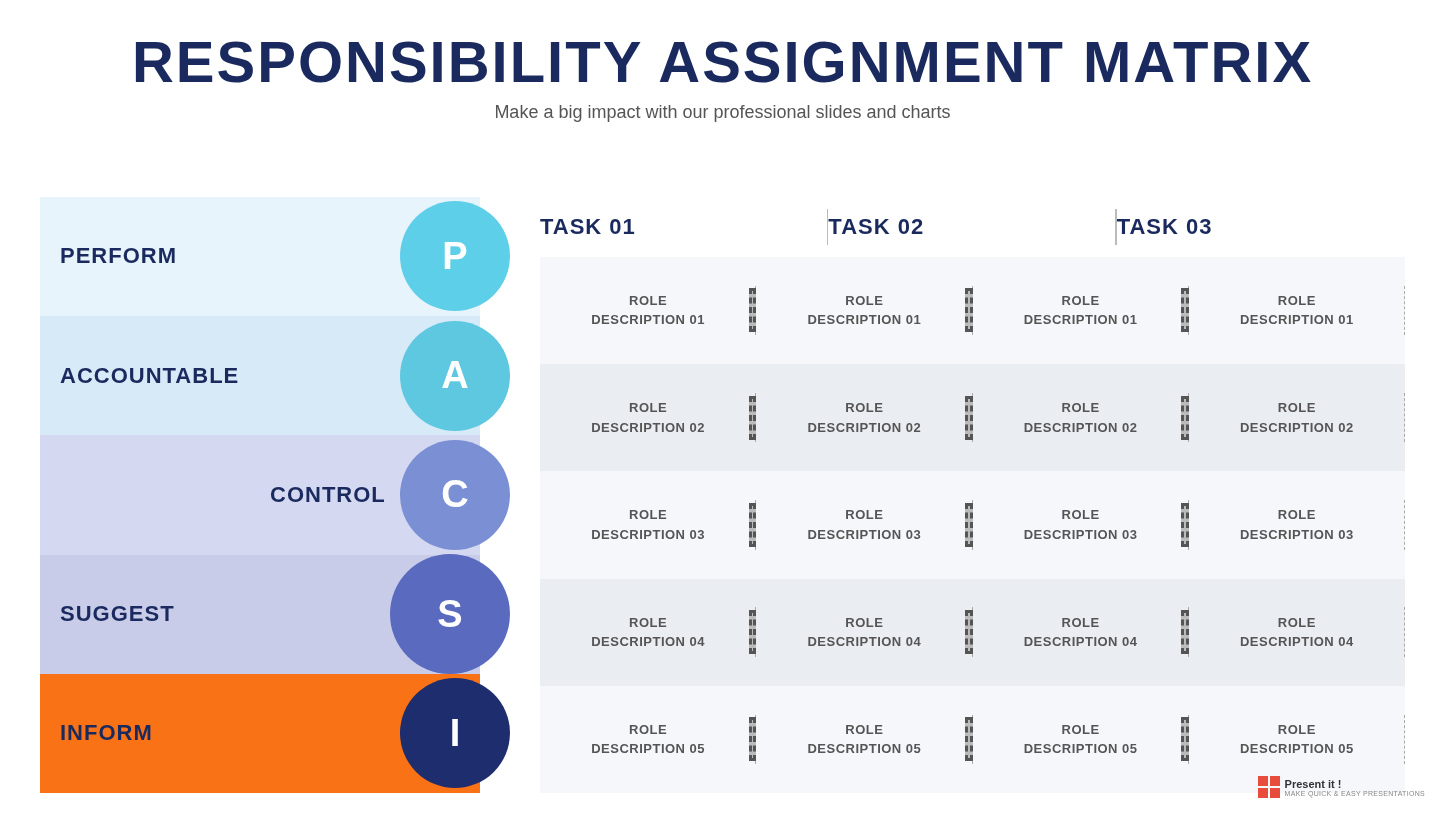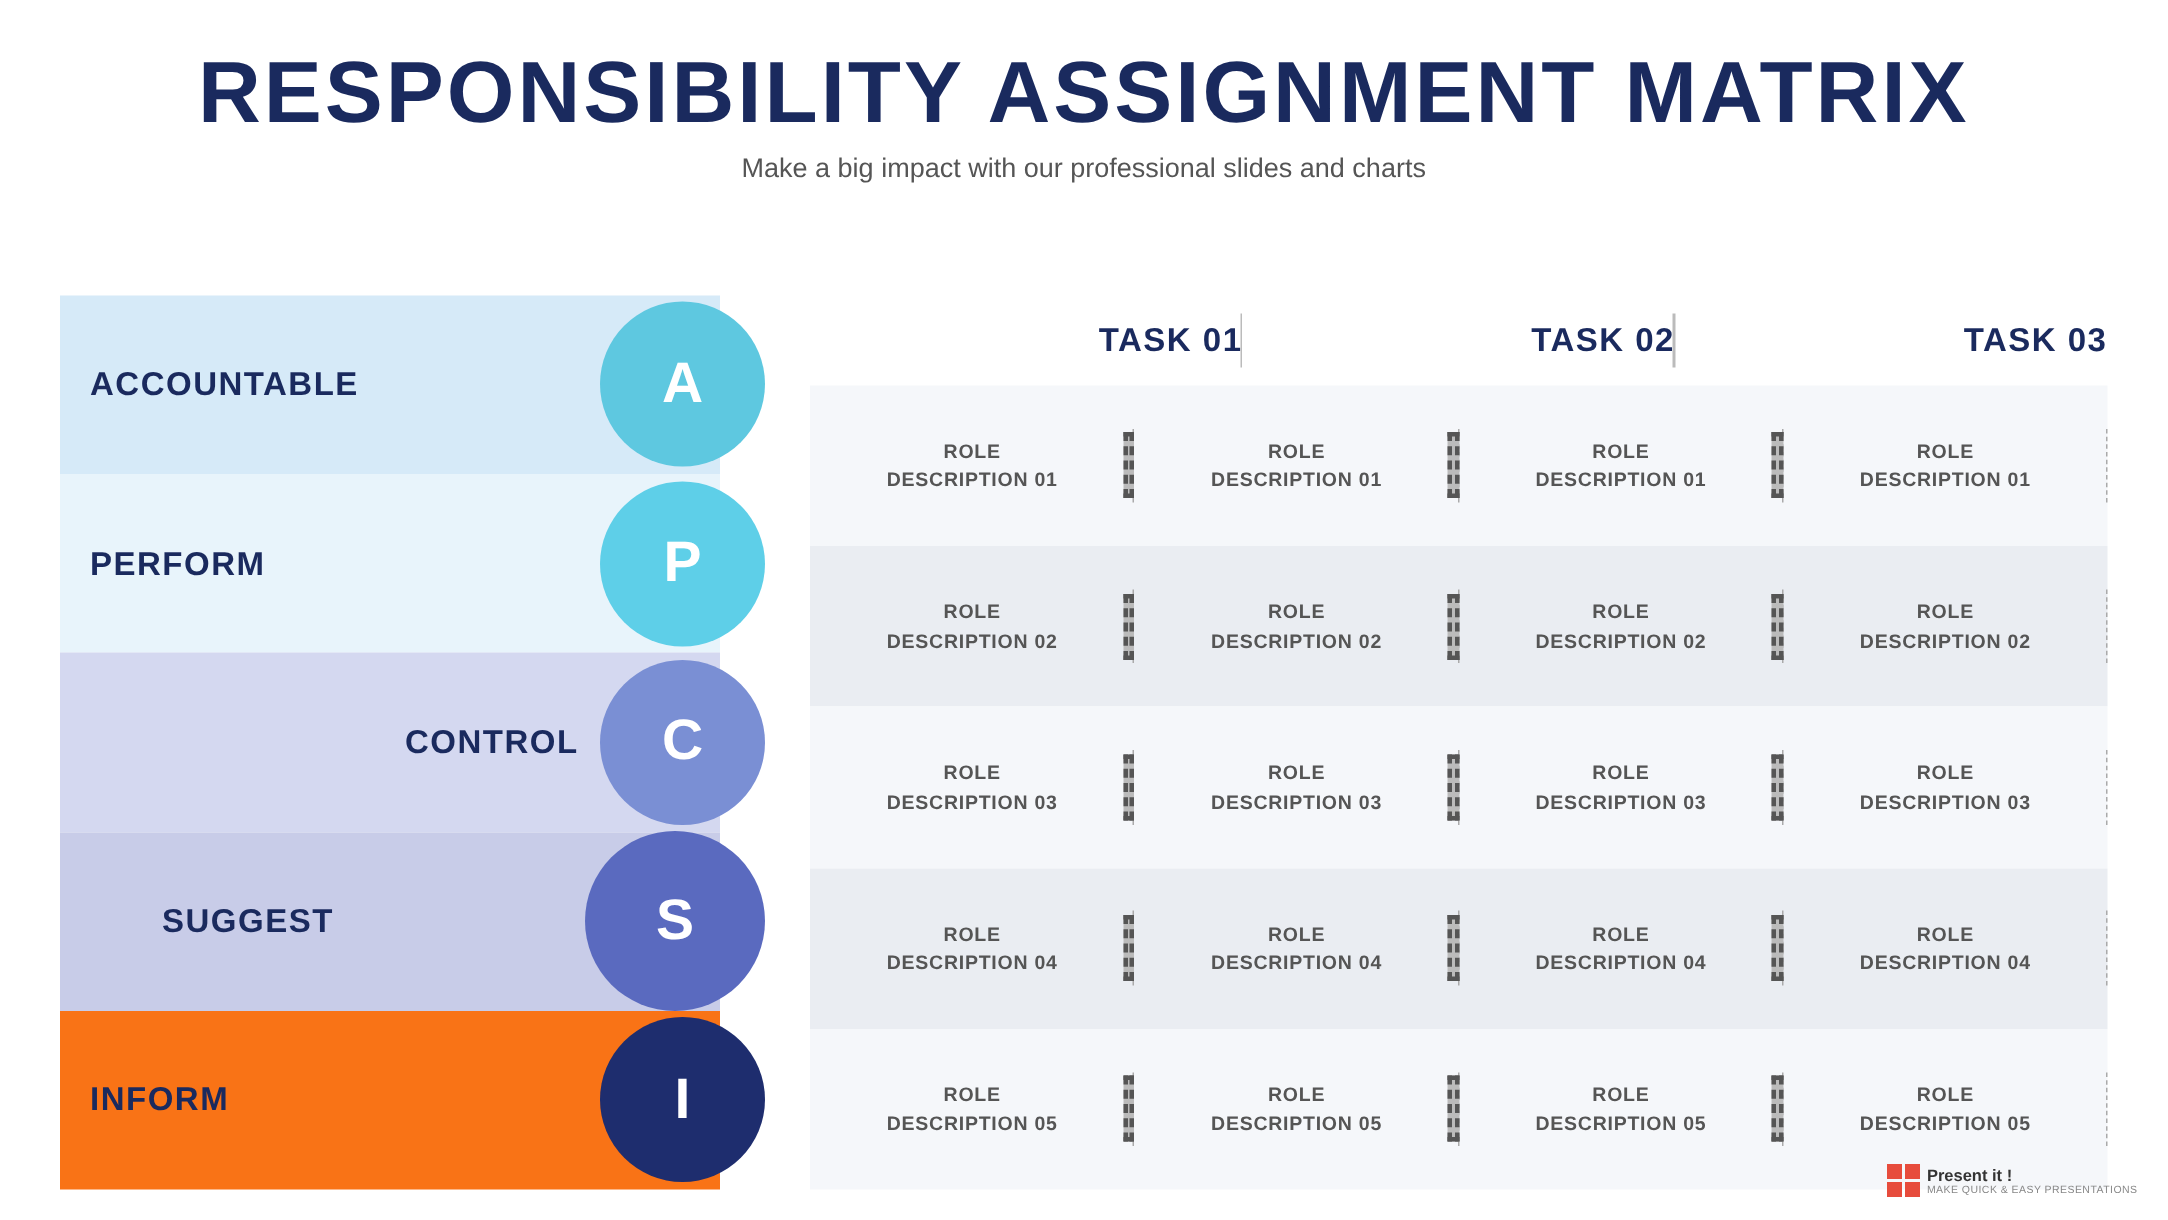--- a/index.html
+++ b/index.html
@@ -75,21 +75,21 @@
       letter-spacing: 1px;
       padding-left: 20px;
       width: 230px;
       text-align: left;
     }
 
     
     .row-bg-1 { background: #e8f4fb; }
     .row-bg-2 { background: #d6eaf8; }
     .row-bg-3 { background: #d4d8f0; justify-content: flex-end; }
-    .row-bg-4 { background: #c8cce8; padding-left: 48px; }
+    .row-bg-4 { background: #c8cce8; }
     .row-bg-5 { background: #f97316; }
 
     
     .circle-wrapper {
       position: absolute;
       right: -30px;
       display: flex;
       align-items: center;
       justify-content: center;
       z-index: 10;
@@ -143,21 +143,21 @@
 
     .table-header {
       display: flex;
       height: 60px;
       align-items: center;
       margin-bottom: 0;
     }
 
     .col-header {
       flex: 1;
-      text-align: right;
+      text-align: left;
       font-size: 22px;
       font-weight: 900;
       color: #1a2a5e;
       text-transform: uppercase;
       letter-spacing: 1px;
       position: relative;
     }
 
     .col-header::after {
       content: '';
@@ -246,30 +246,30 @@
 <div class="page">
 
   <div class="title-section">
     <div class="main-title">RESPONSIBILITY ASSIGNMENT MATRIX</div>
     <div class="subtitle">Make a big impact with our professional slides and charts</div>
   </div>
 
   <div class="matrix-container">
 
     <div class="left-panel" id="left-panel">
+        <div class="row-item row-bg-1">
+          <div class="row-label">PERFORM</div>
+          <div class="circle-wrapper">
+            <div class="circle circle-p">P</div>
+          </div>
+        </div>
         <div class="row-item row-bg-2">
           <div class="row-label">ACCOUNTABLE</div>
           <div class="circle-wrapper">
             <div class="circle circle-a">A</div>
-          </div>
-        </div>
-        <div class="row-item row-bg-1">
-          <div class="row-label">PERFORM</div>
-          <div class="circle-wrapper">
-            <div class="circle circle-p">P</div>
           </div>
         </div>
         <div class="row-item row-bg-3">
           <div class="row-label">CONTROL</div>
           <div class="circle-wrapper">
             <div class="circle circle-c">C</div>
           </div>
         </div>
         <div class="row-item row-bg-4">
           <div class="row-label">SUGGEST</div>

